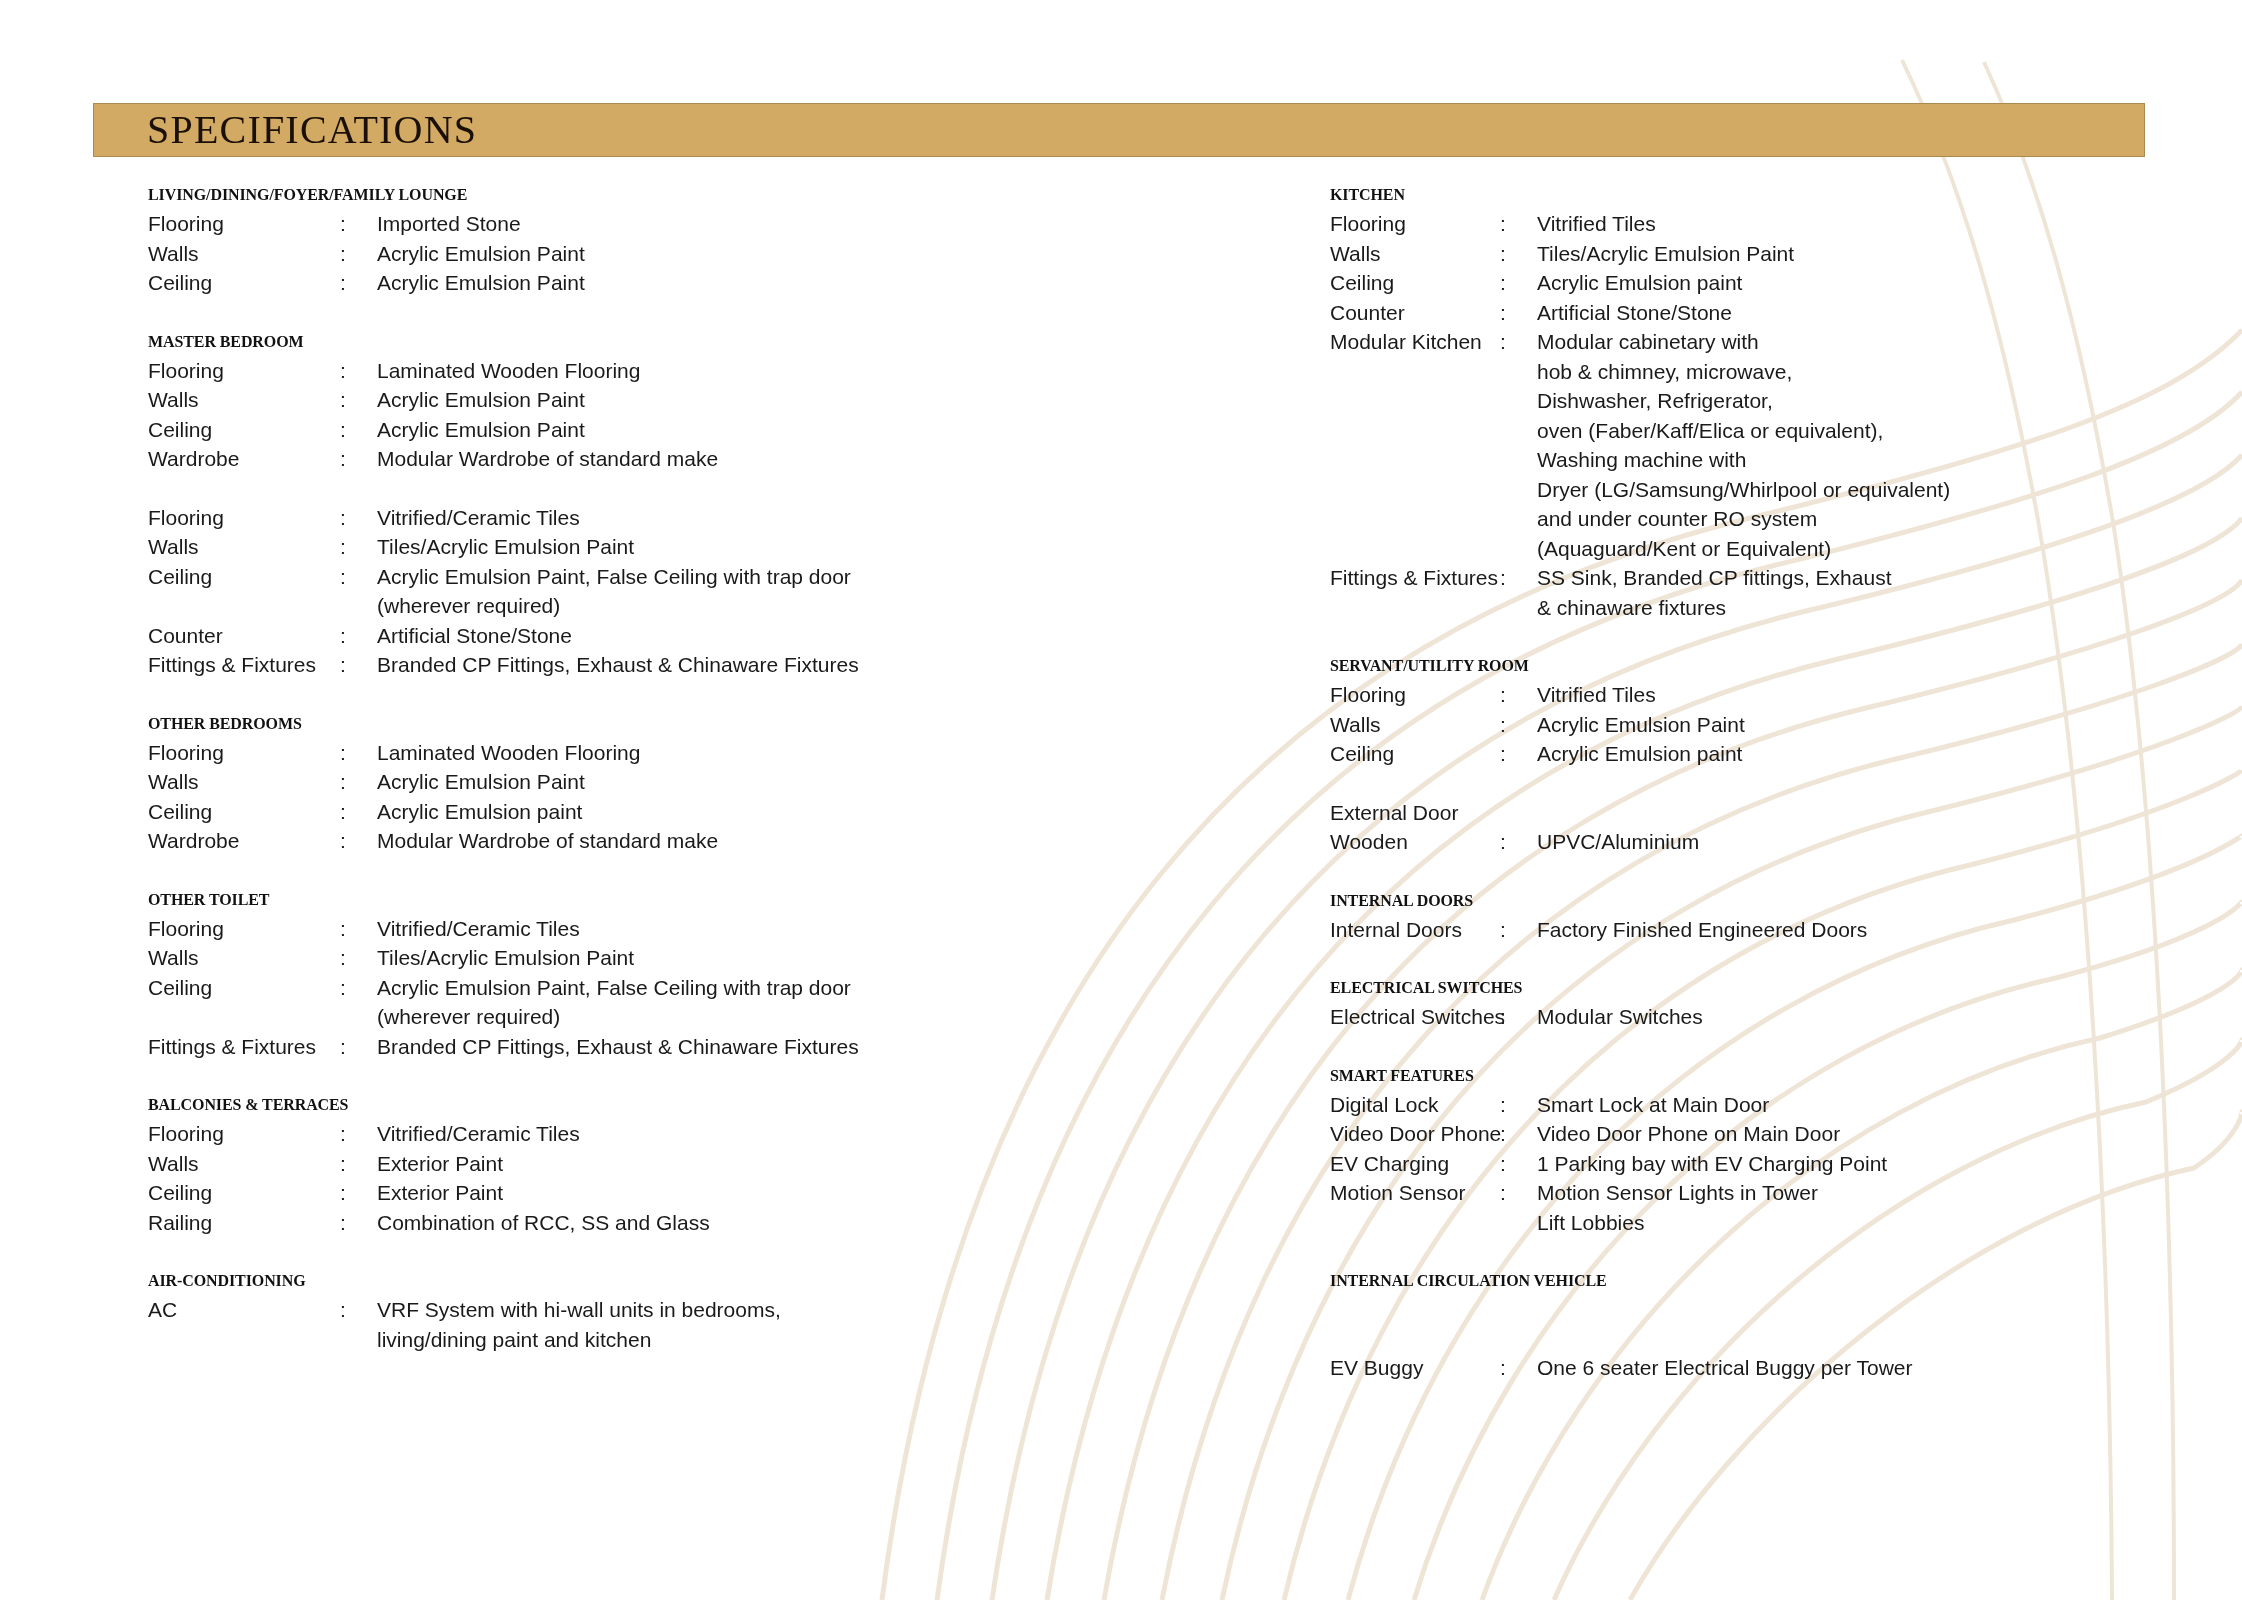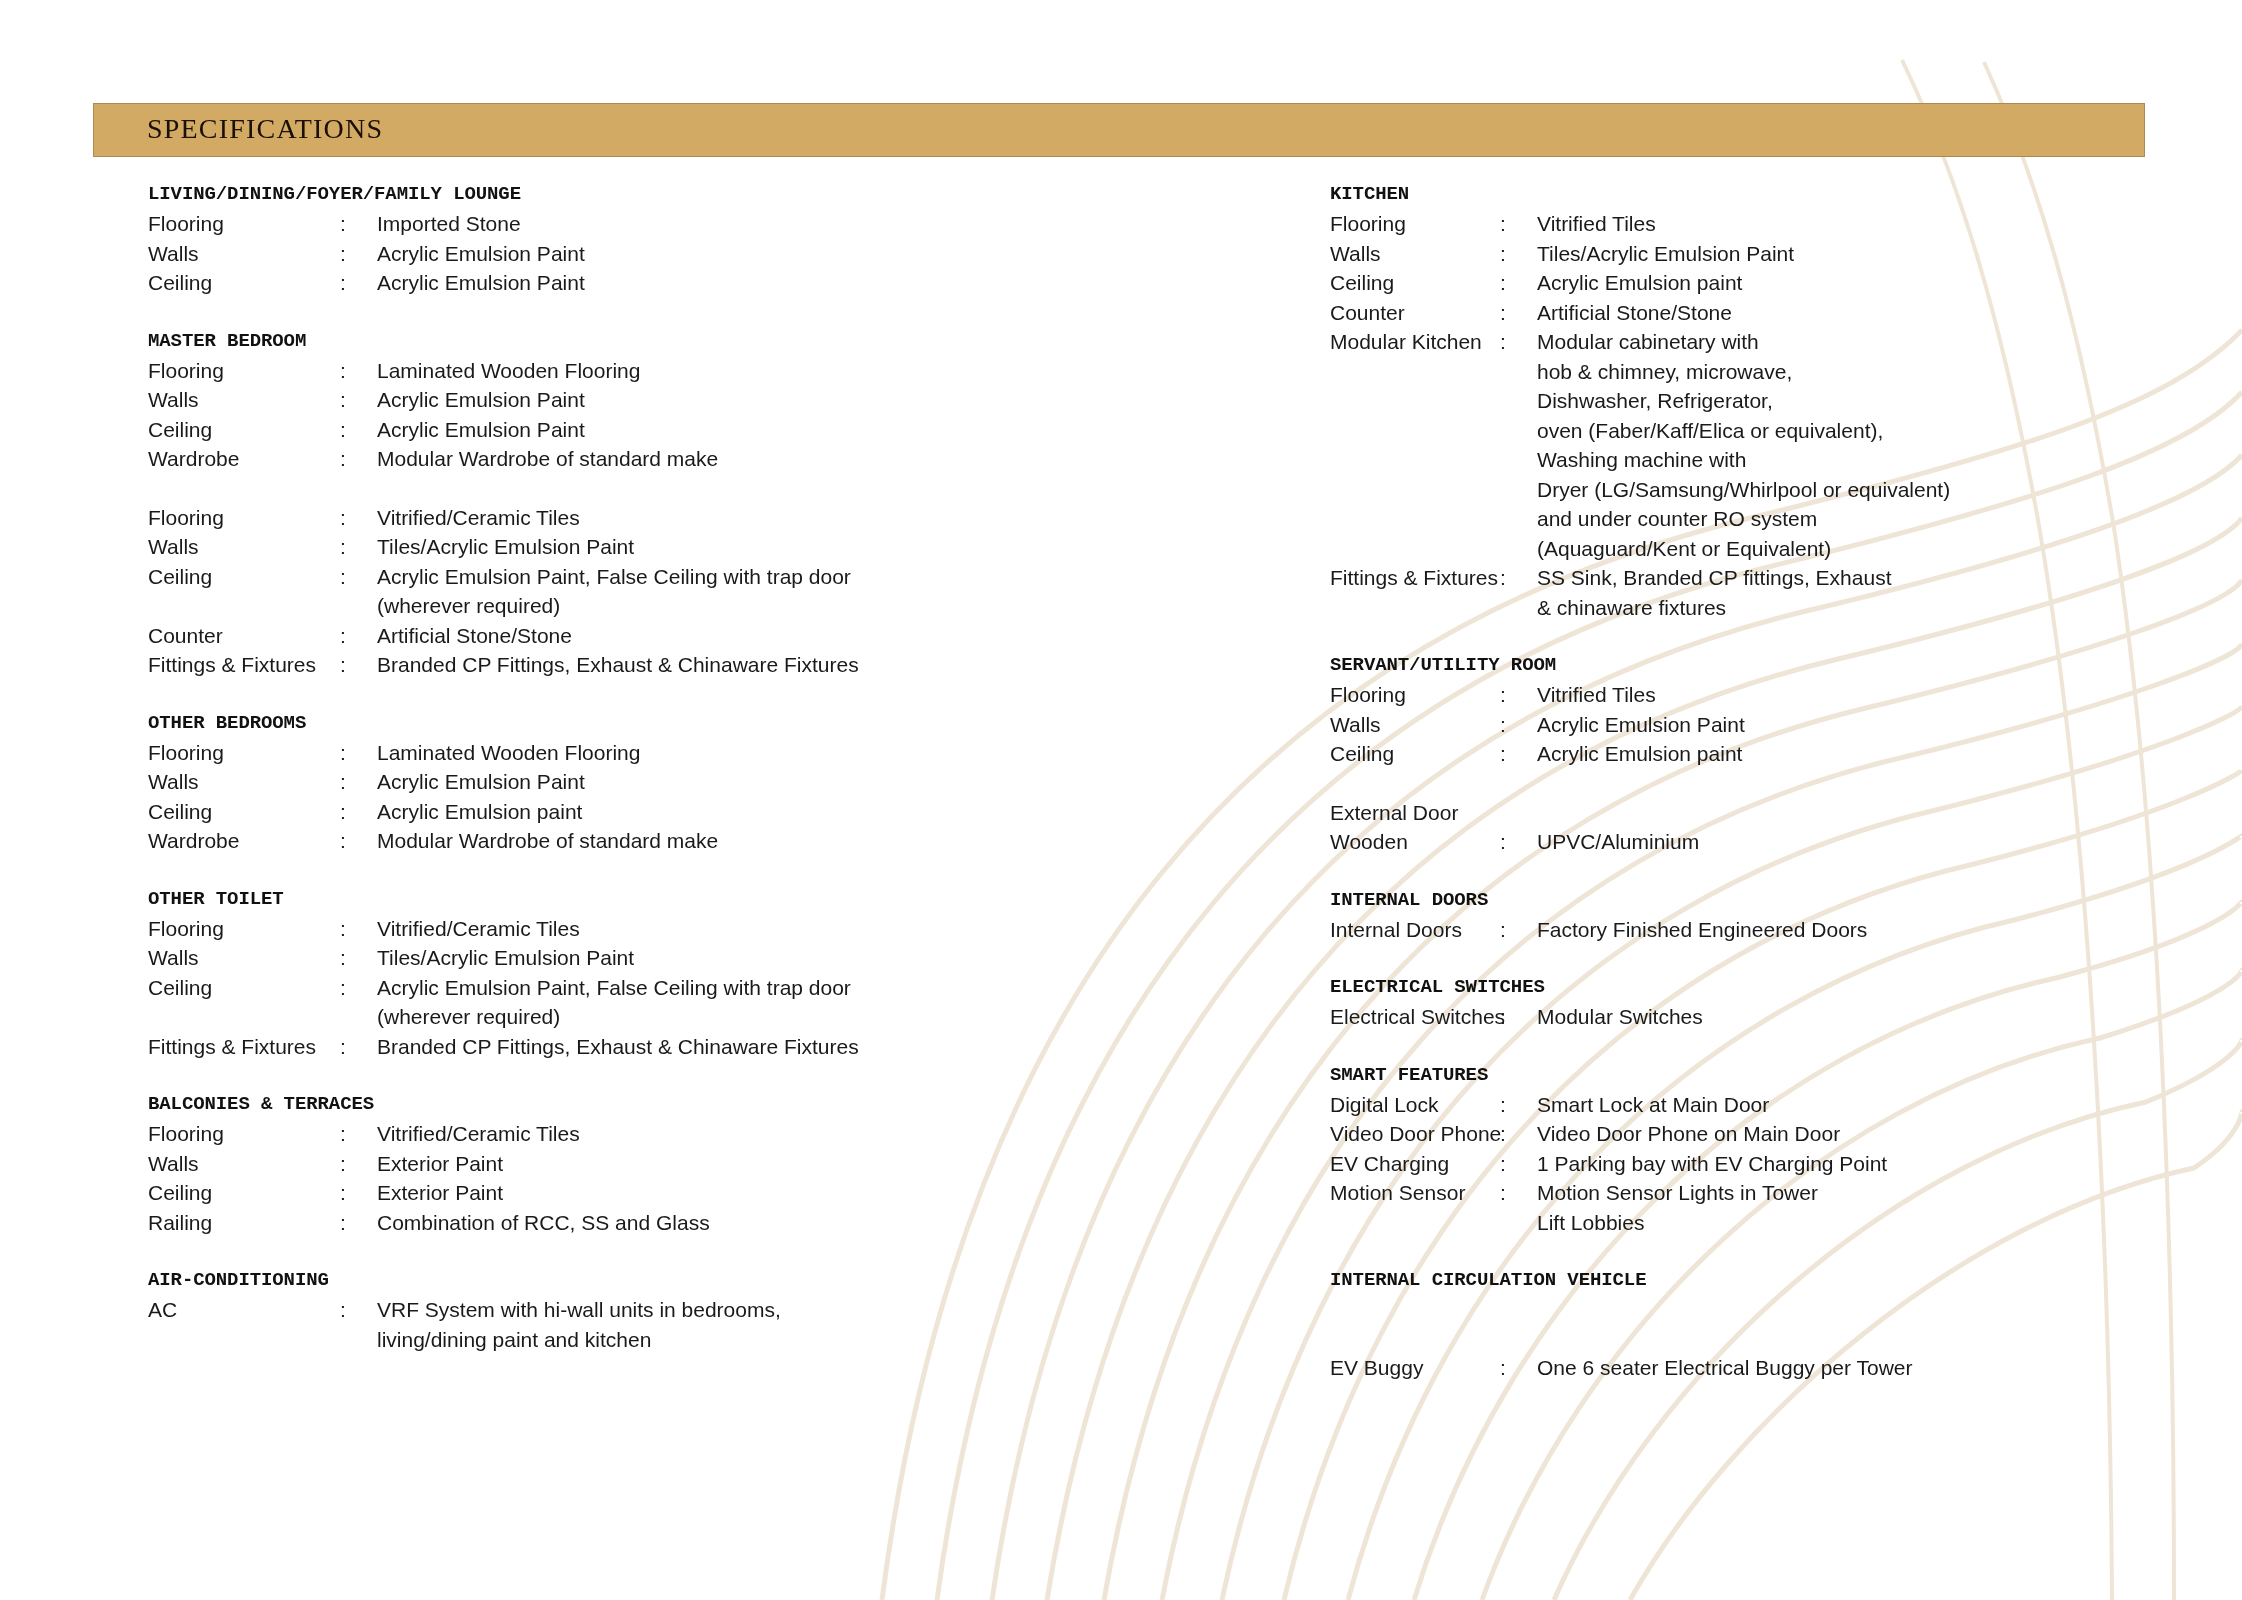--- a/index.html
+++ b/index.html
@@ -40,41 +40,41 @@
     border: 1px solid #a98b52;
     box-sizing: border-box;
     z-index: 2;
   }
   #banner-title {
     position: absolute;
     left: 53px;
     top: 50%;
     transform: translateY(-52%);
     font-family: "Liberation Serif", serif;
-    font-size: 28px;
+    font-size: 40px;
     letter-spacing: 1.2px;
     color: #1a1008;
     white-space: nowrap;
   }
 
   
   .column {
     position: absolute;
     top: 180px;
     z-index: 3;
   }
   #col-left  { left: 148px;  width: 1120px; }
   #col-right { left: 1330px; width: 820px;  }
 
   .section { margin-bottom: 0; }
 
   .section-title {
-    font-family: Liberation Mono, monospace;
+    font-family: Liberation Serif, serif;
     font-weight: bold;
-    font-size: 19px;
+    font-size: 16px;
     letter-spacing: -0.1px;
     color: #111111;
     line-height: 29px;
     white-space: nowrap;
   }
 
   .spec-row {
     display: flex;
     align-items: center;
     line-height: 29.5px;

